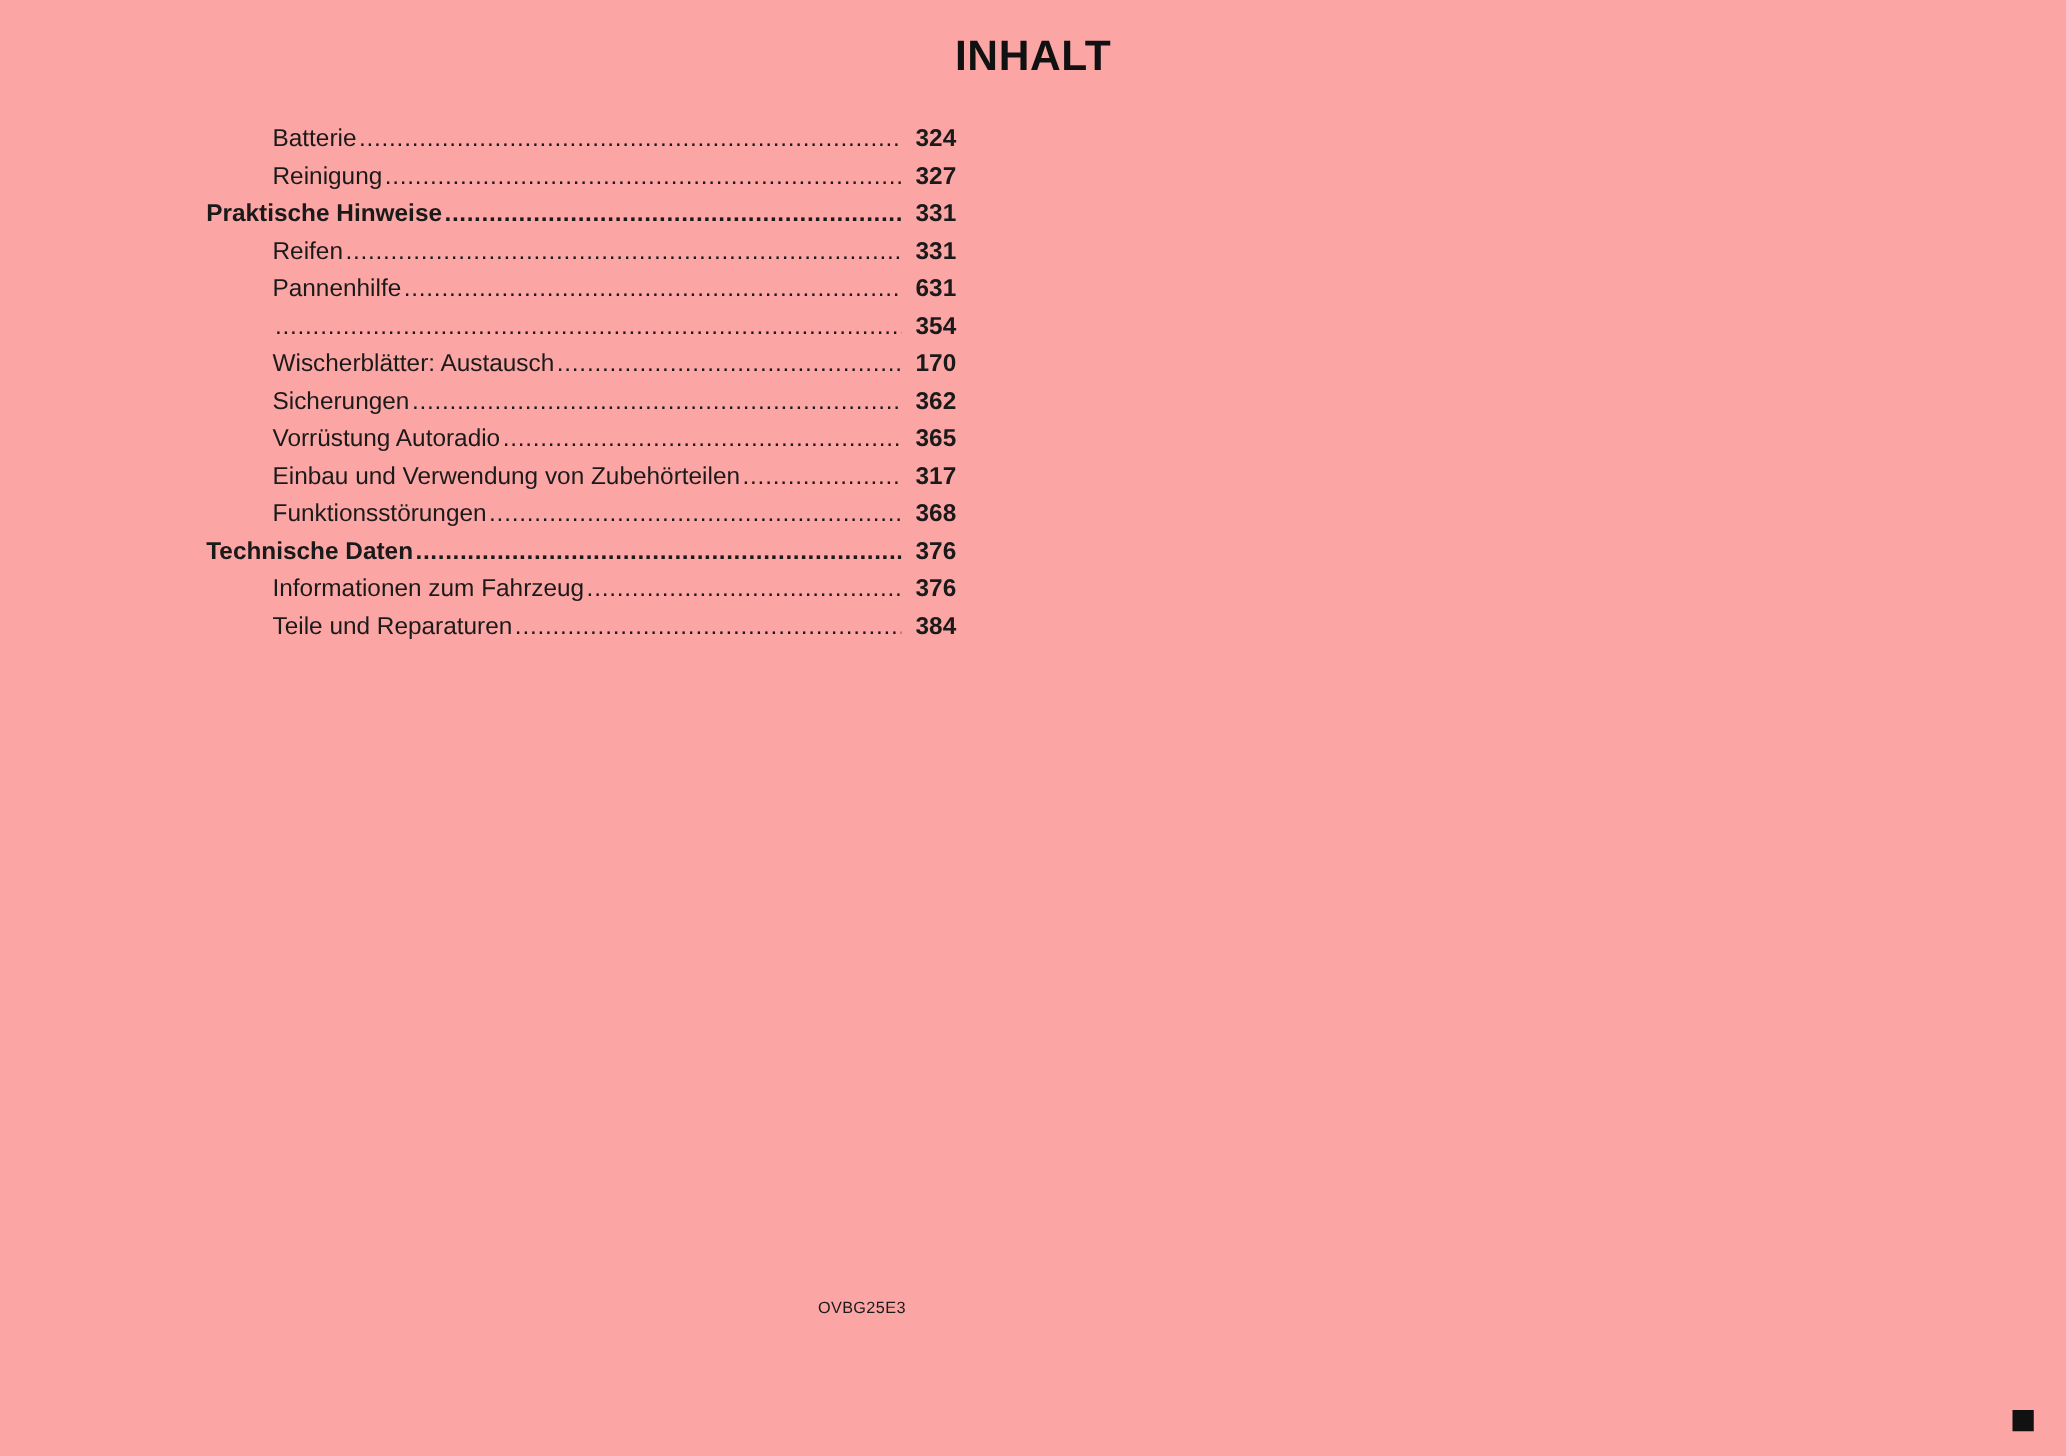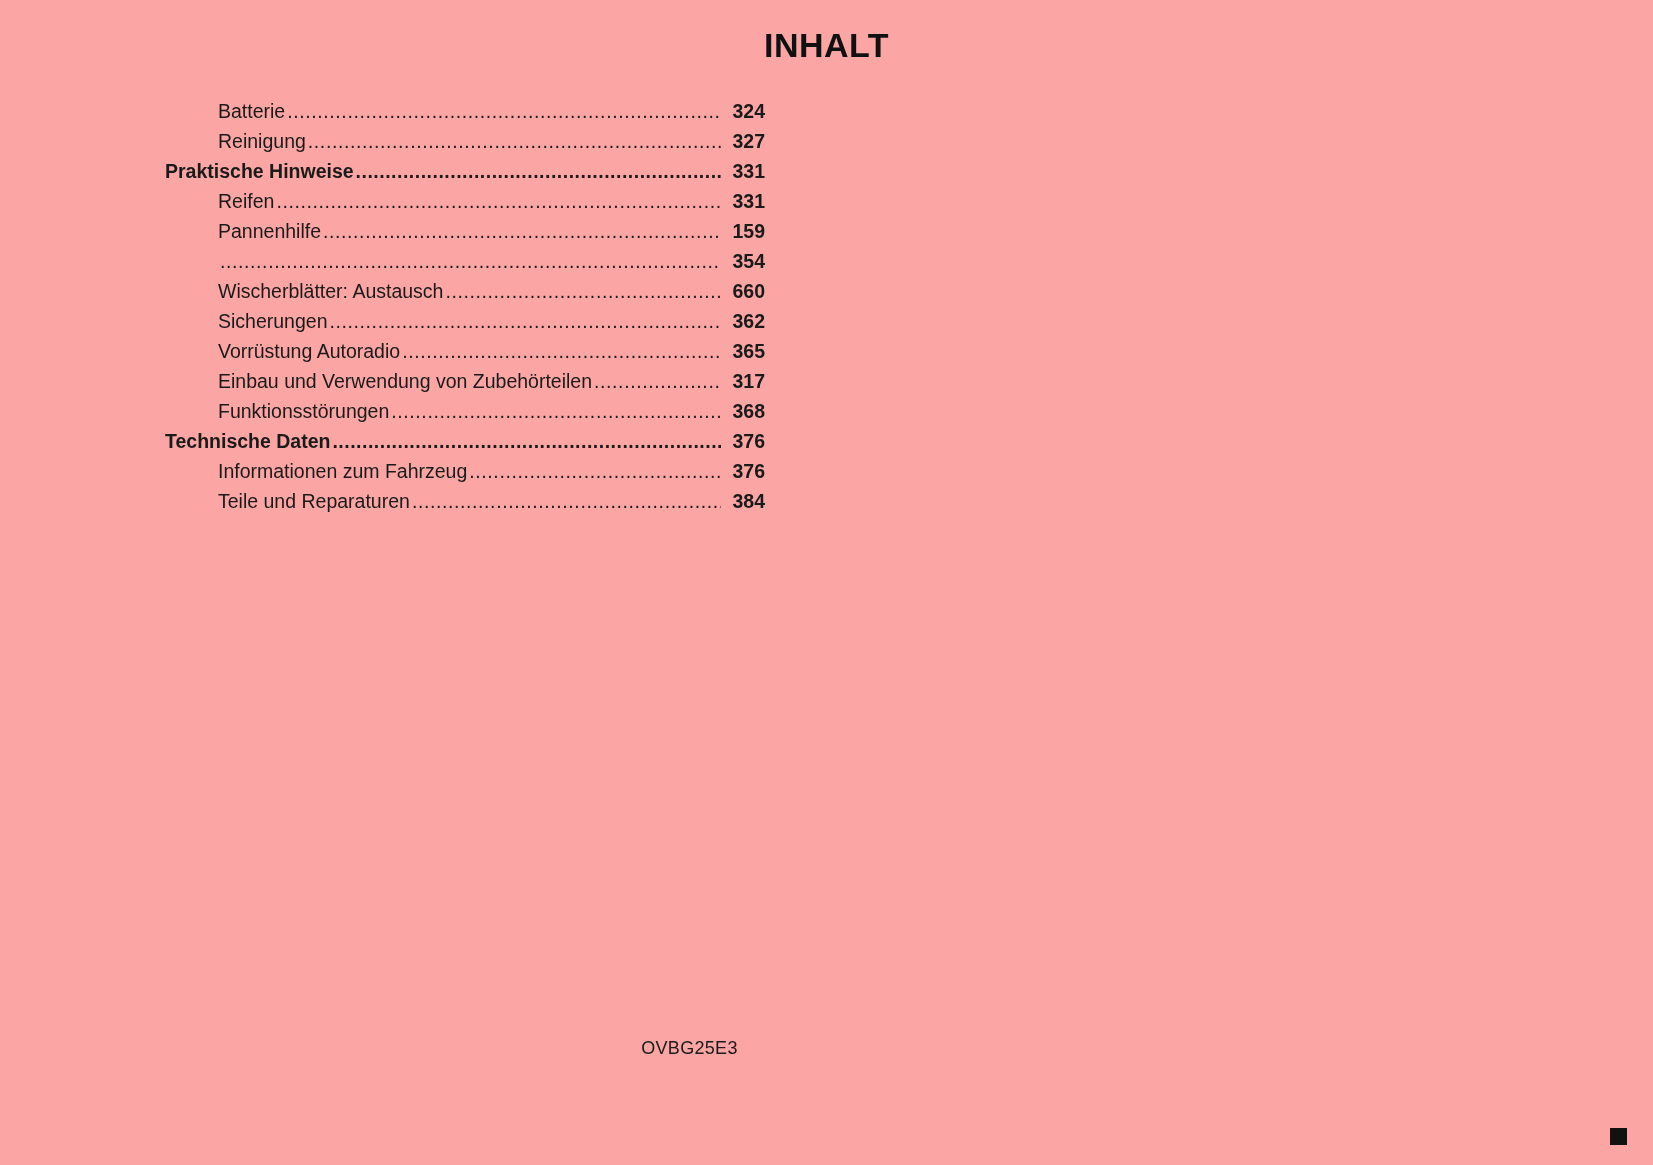--- a/index.html
+++ b/index.html
@@ -76,21 +76,21 @@
     width: 42px;
     text-align: right;
     font-weight: bold;
   }
   .footer-code {
     position: absolute;
     left: 0;
     top: 1038px;
     width: 1379px;
     text-align: center;
-    font-size: 18px;
+    font-size: 13px;
     color: #1a1a1a;
     letter-spacing: 0.3px;
   }
   .corner-mark {
     position: absolute;
     right: 26px;
     bottom: 20px;
     width: 17px;
     height: 17px;
     background: #111111;
@@ -120,30 +120,30 @@
         <span class="toc-page">331</span>
       </div>
       <div class="toc-row level-2">
         <span class="toc-label">Reifen</span>
         <span class="toc-dots">........................................................................................................................</span>
         <span class="toc-page">331</span>
       </div>
       <div class="toc-row level-2">
         <span class="toc-label">Pannenhilfe</span>
         <span class="toc-dots">........................................................................................................................</span>
-        <span class="toc-page">159</span>
+        <span class="toc-page">631</span>
       </div>
       <div class="toc-row level-2">
         <span class="toc-dots">........................................................................................................................</span>
         <span class="toc-page">354</span>
       </div>
       <div class="toc-row level-2">
         <span class="toc-label">Wischerblätter: Austausch</span>
         <span class="toc-dots">........................................................................................................................</span>
-        <span class="toc-page">660</span>
+        <span class="toc-page">170</span>
       </div>
       <div class="toc-row level-2">
         <span class="toc-label">Sicherungen</span>
         <span class="toc-dots">........................................................................................................................</span>
         <span class="toc-page">362</span>
       </div>
       <div class="toc-row level-2">
         <span class="toc-label">Vorrüstung Autoradio</span>
         <span class="toc-dots">........................................................................................................................</span>
         <span class="toc-page">365</span>

